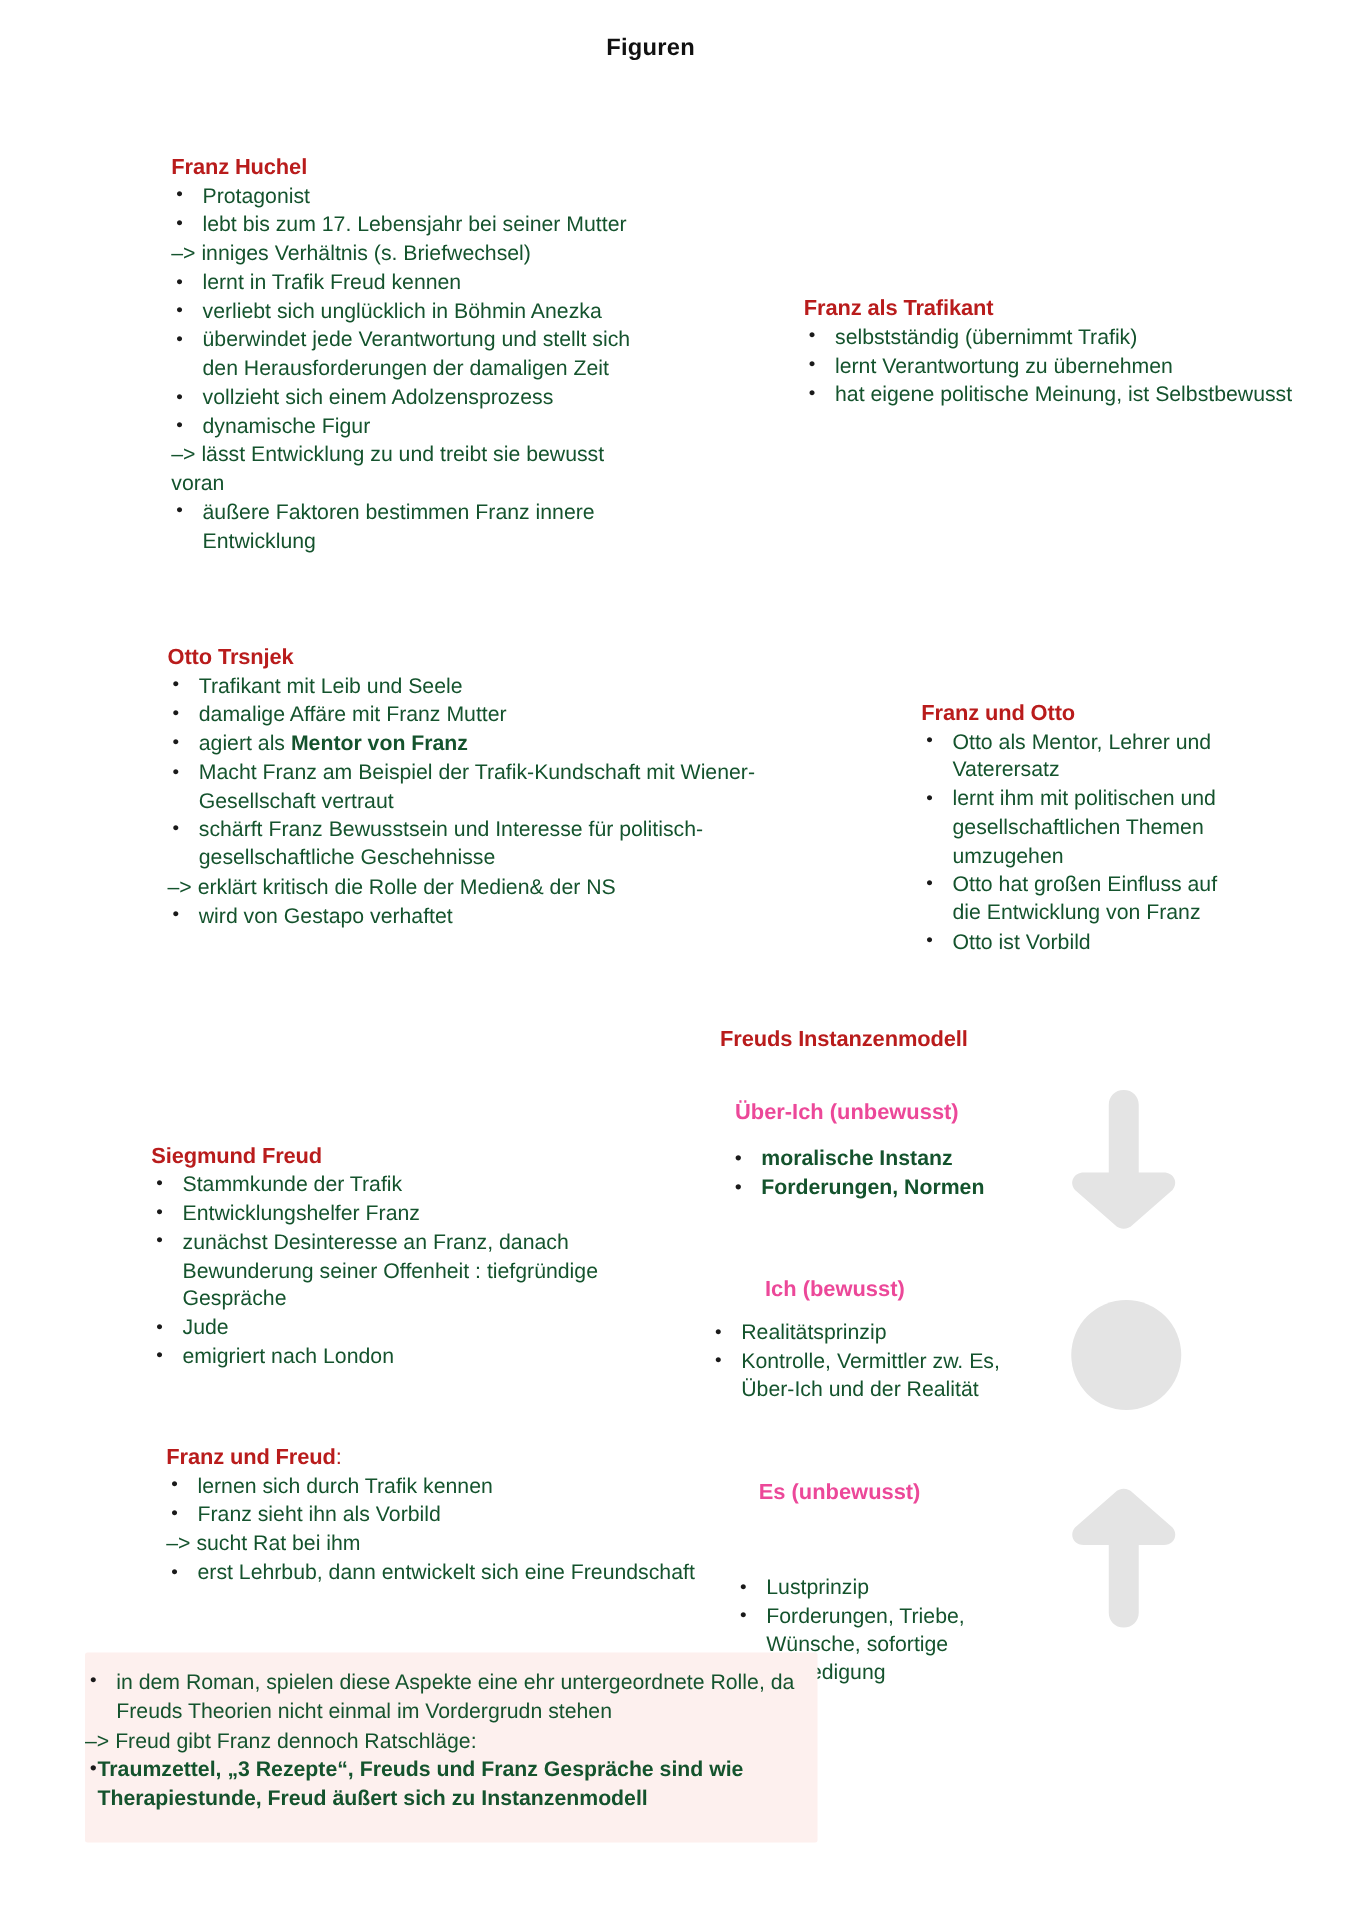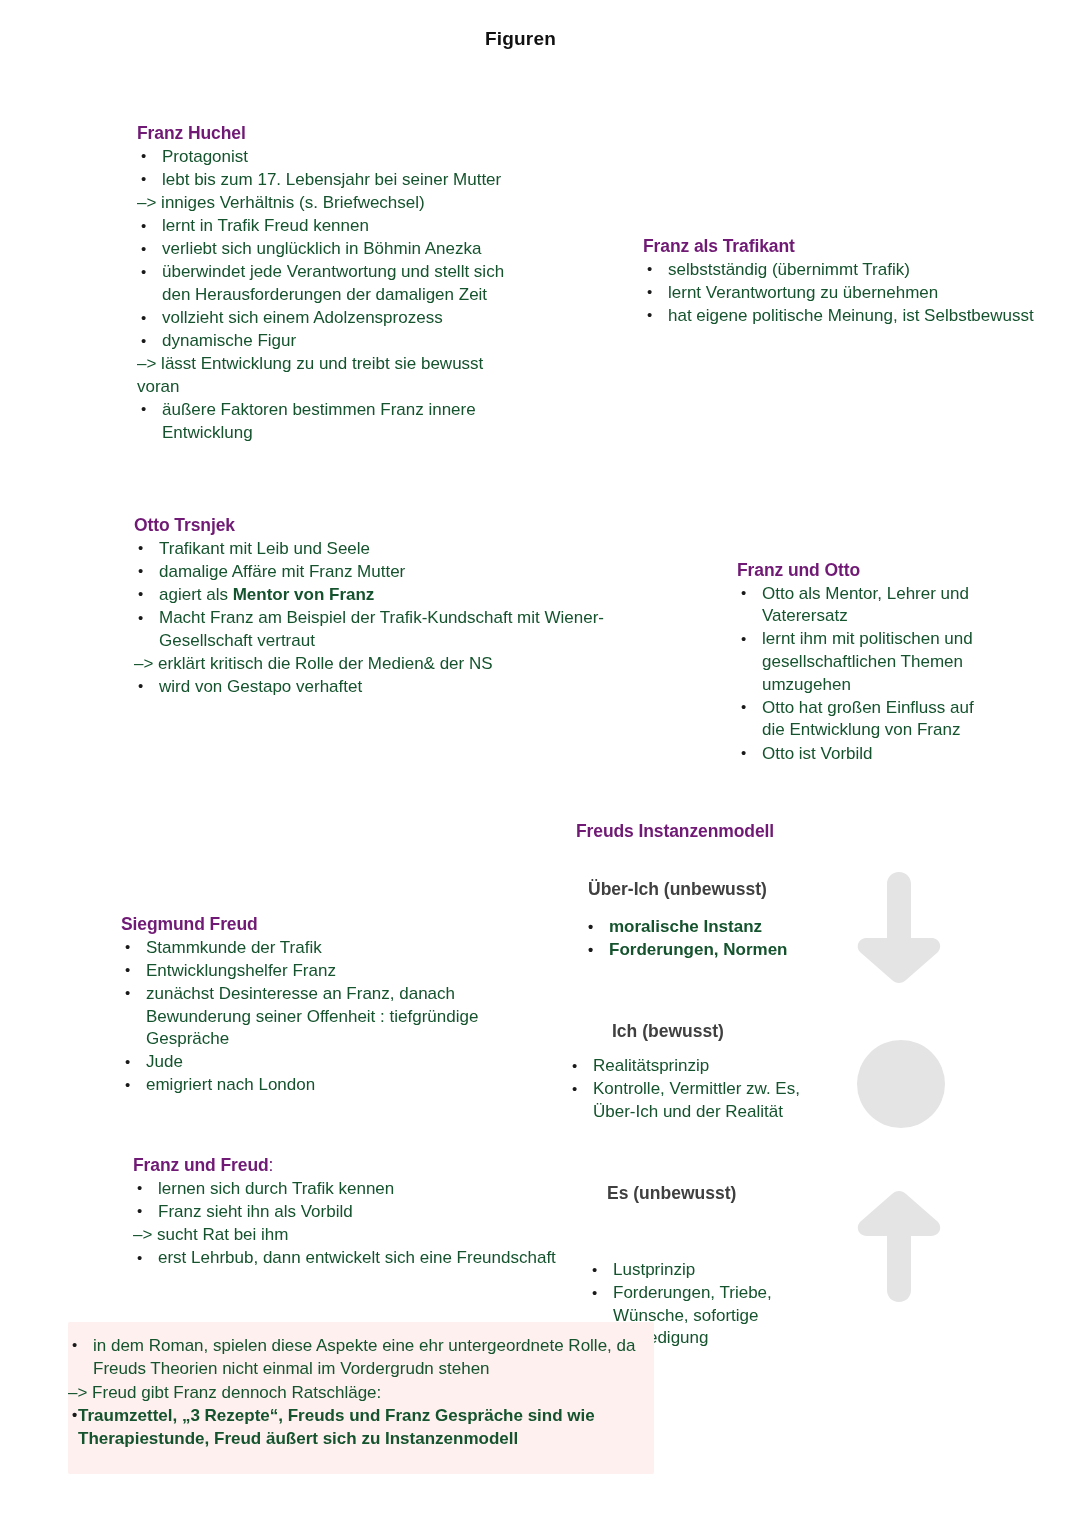--- a/index.html
+++ b/index.html
@@ -21,21 +21,21 @@
   }
 
   
   .block {
     position: absolute;
   }
   .heading {
     font-weight: bold;
     font-size: 17.5px;
     line-height: 1.30;
-    color: #701a75;
+    color: #b91c1c;
     letter-spacing: -0.1px;
     margin-bottom: 1px;
   }
   .page-title {
     position: absolute;
     left: 0;
     right: 0;
     top: 28px;
     text-align: center;
     font-weight: bold;
@@ -71,21 +71,21 @@
   }
   li b, .bold-inline {
     font-weight: bold;
   }
 
   
   .sub-heading {
     font-weight: bold;
     font-size: 17.5px;
     line-height: 1.3;
-    color: #404040;
+    color: #ec4899;
   }
   .model-list > li {
     font-size: 16.5px;
   }
 
   
   .shape {
     position: absolute;
     color: #e4e4e4;
   }
@@ -148,20 +148,21 @@
       </ul>
   </div>
 
   <div class="block" style="left:134px; top:514px; width:545px;">
     <div class="heading">Otto Trsnjek</div>
     <ul class="bullets">
         <li class="bullet">Trafikant mit Leib und Seele</li>
         <li class="bullet">damalige Affäre mit Franz Mutter</li>
         <li class="bullet">agiert als <b>Mentor von Franz</b></li>
         <li class="bullet">Macht Franz am Beispiel der Trafik-Kundschaft mit Wiener-Gesellschaft vertraut</li>
+        <li class="bullet">schärft Franz Bewusstsein und Interesse für politisch-gesellschaftliche Geschehnisse</li>
         <li class="arrow">–&gt; erklärt kritisch die Rolle der Medien&amp; der NS</li>
         <li class="bullet">wird von Gestapo verhaftet</li>
       </ul>
   </div>
 
   <div class="block" style="left:737px; top:559px; width:256px;">
     <div class="heading">Franz und Otto</div>
     <ul class="bullets">
         <li class="bullet">Otto als Mentor, Lehrer und Vaterersatz</li>
         <li class="bullet">lernt ihm mit politischen und gesellschaftlichen Themen umzugehen</li>

